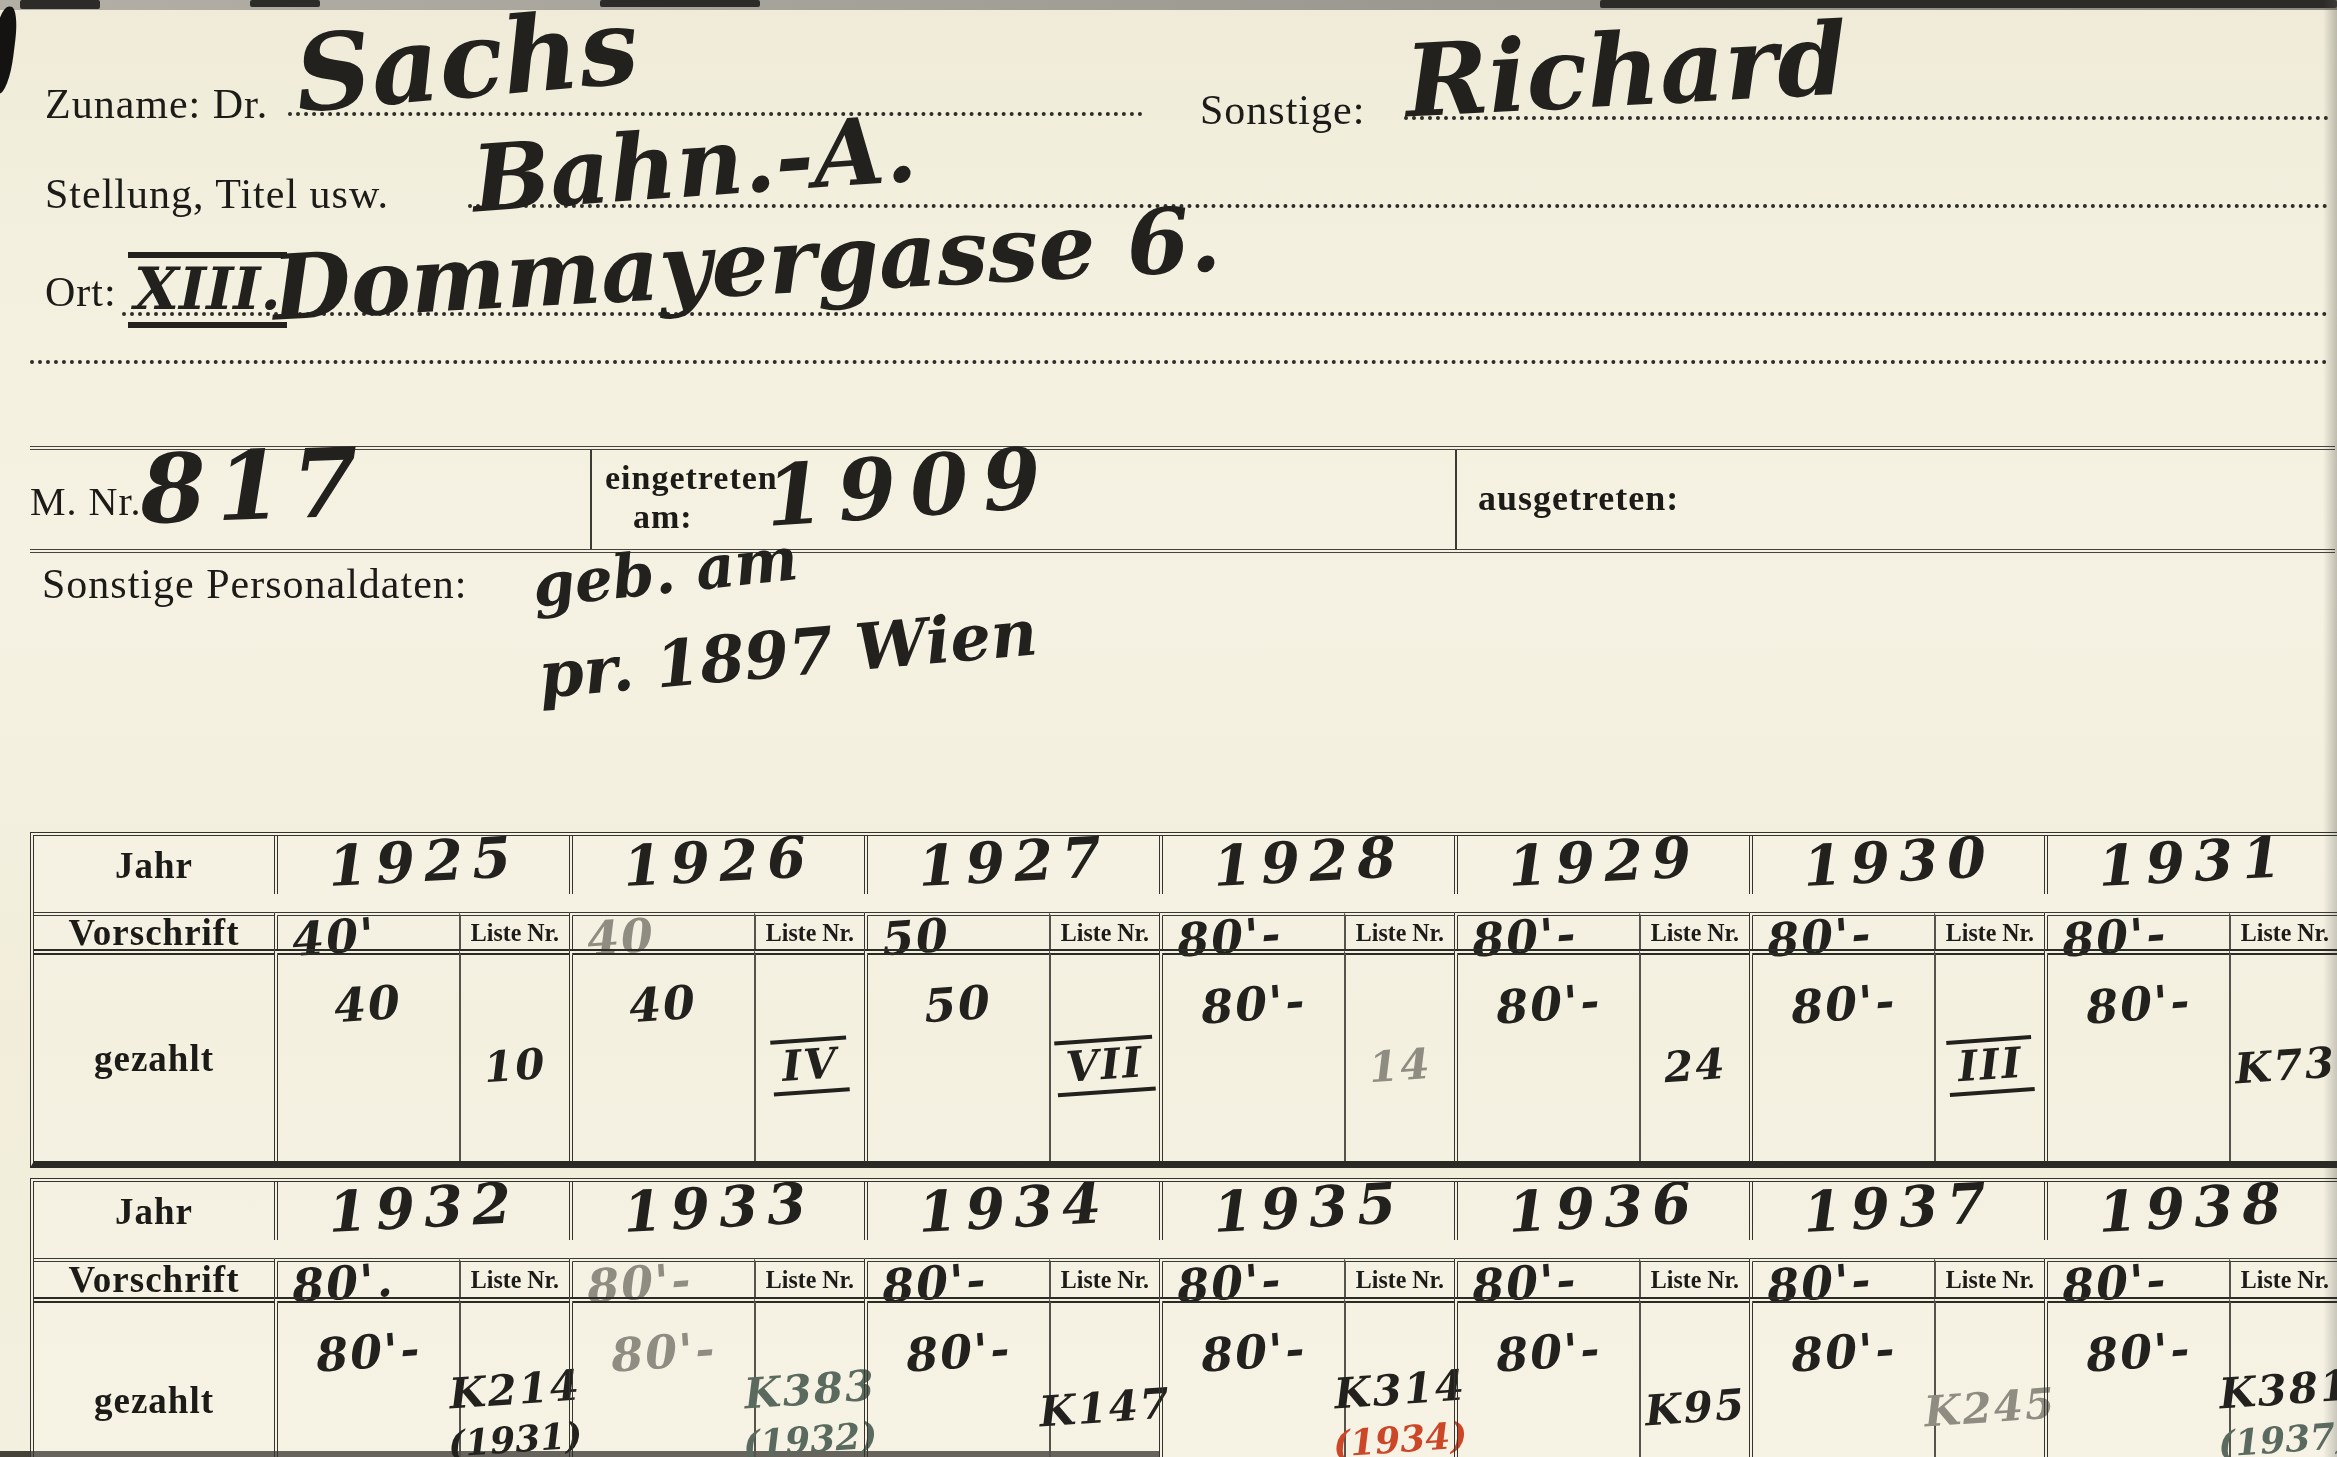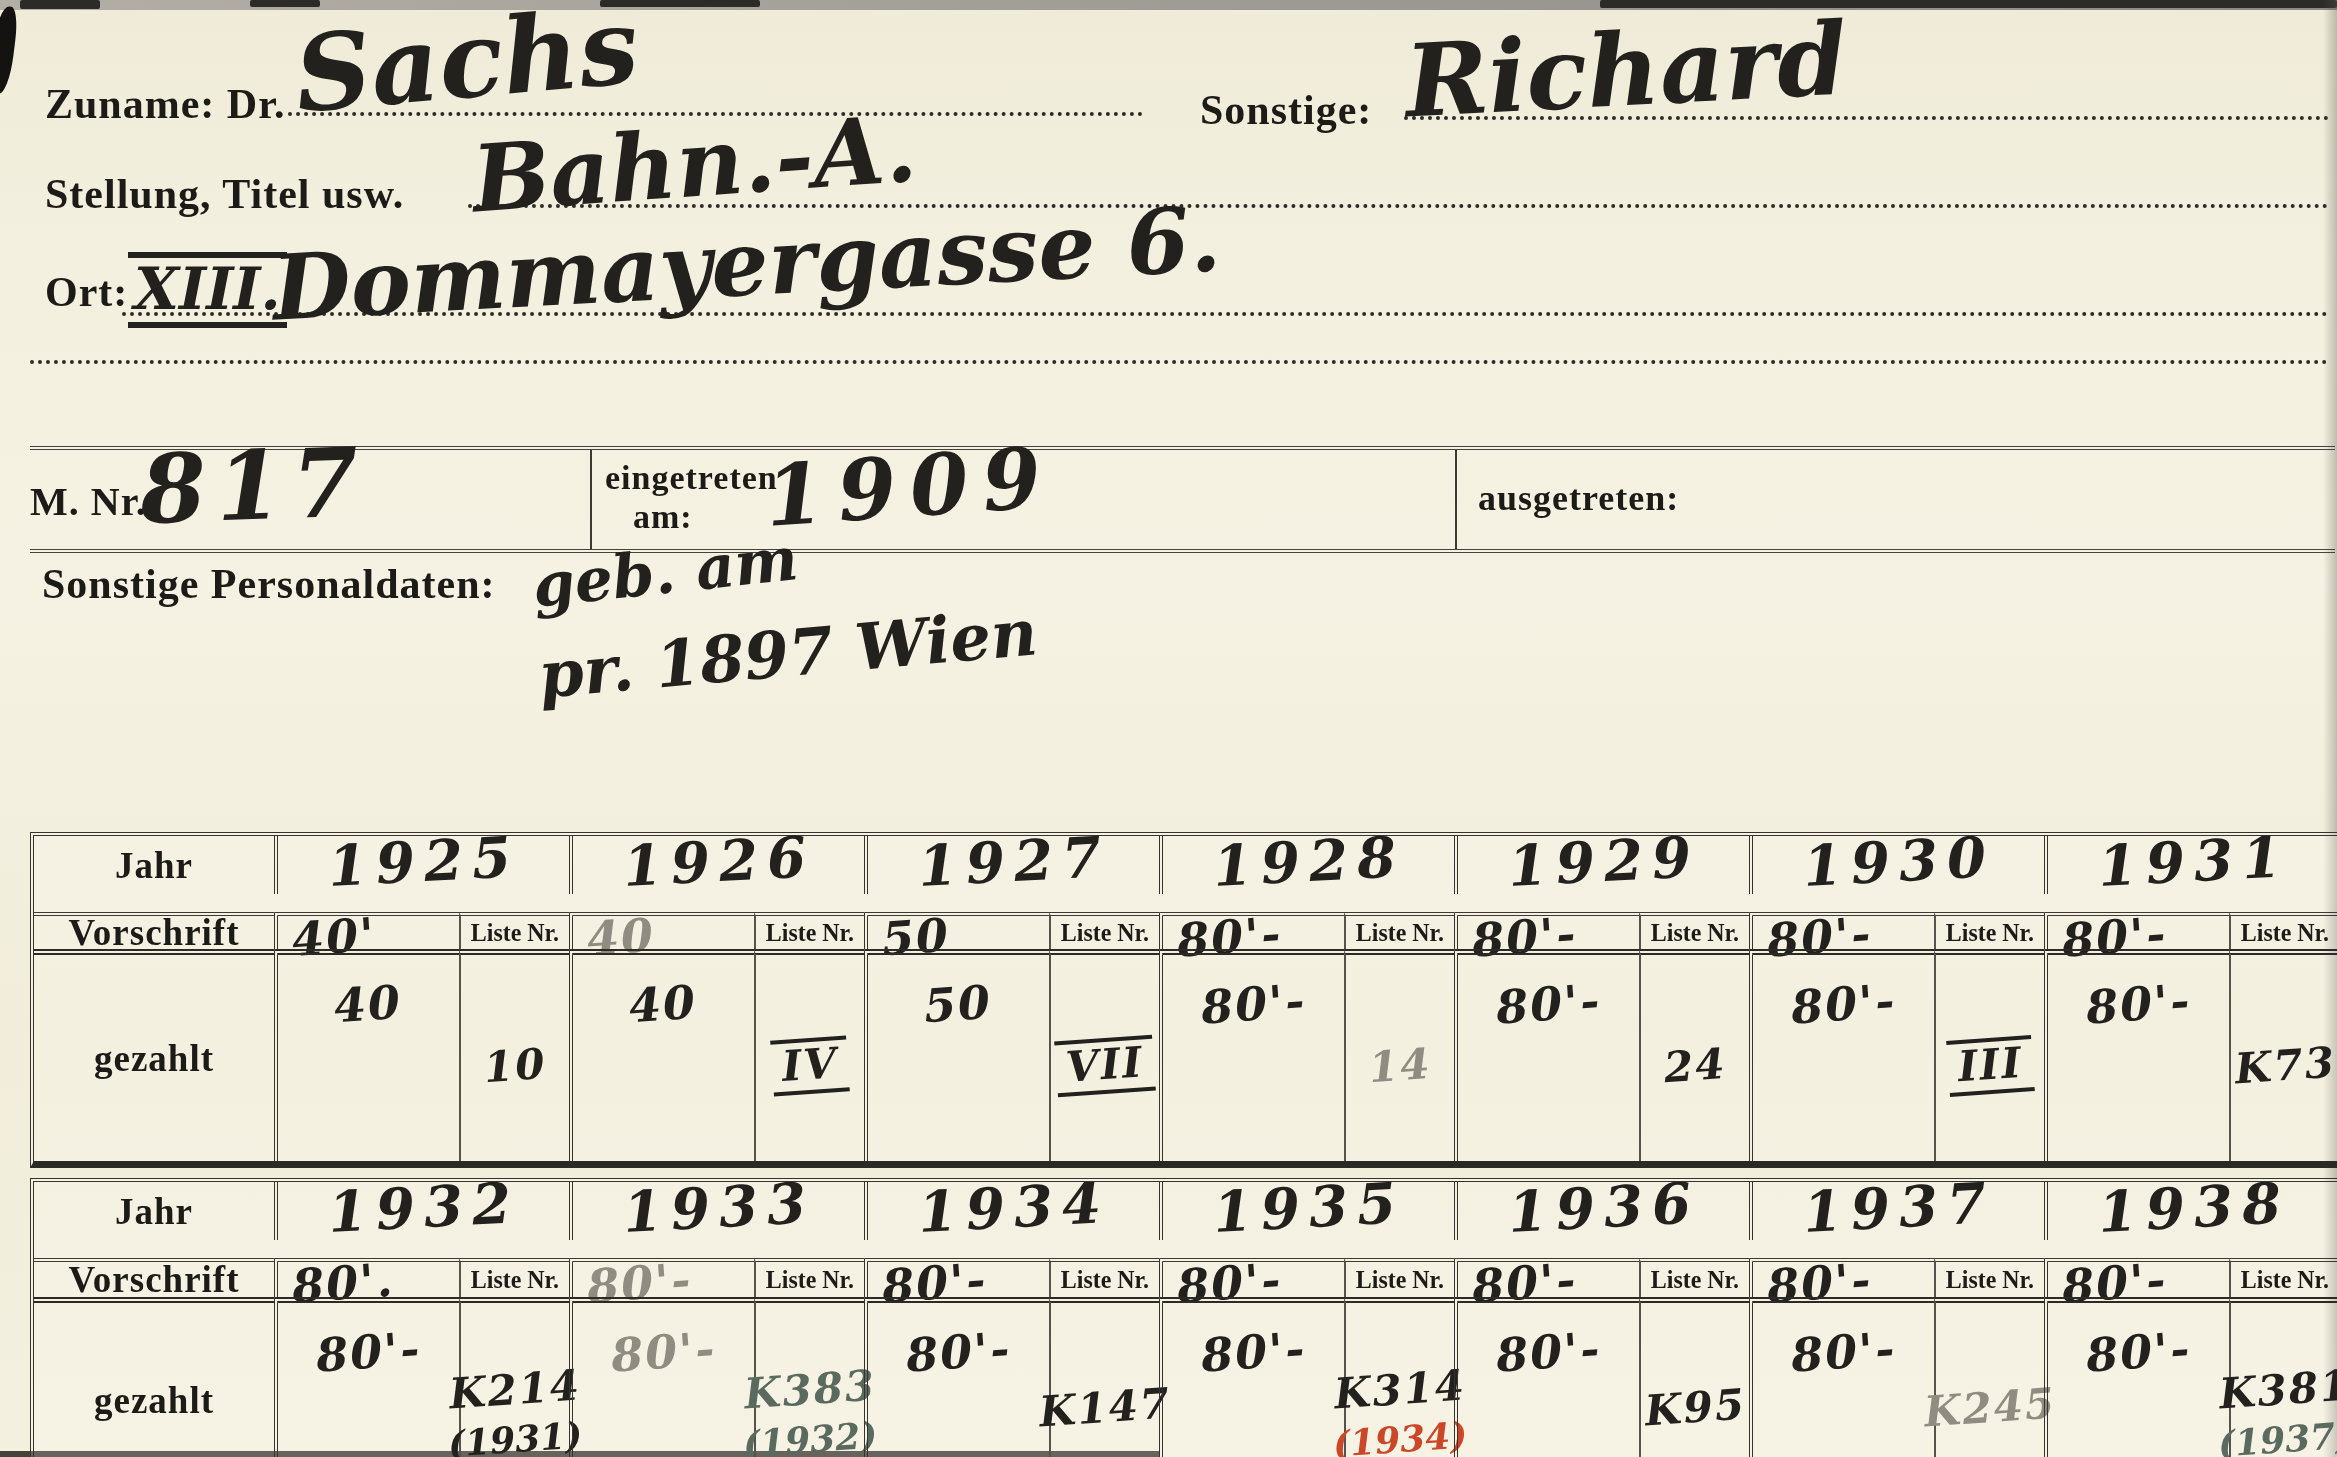--- a/index.html
+++ b/index.html
@@ -10,21 +10,21 @@
   }
   
   .scan-top{position:absolute;left:0;top:0;right:0;height:10px;background:linear-gradient(90deg,#b3afa7,#a3a098 40%,#8c8a83);}
   .scan-seg{position:absolute;top:0;height:9px;background:#2c2b28;border-radius:2px;}
   .corner-blob{position:absolute;left:-8px;top:6px;width:22px;height:88px;background:#141311;border-radius:60% 40% 50% 50%;transform:rotate(7deg);}
   .edge-right{position:absolute;right:0;top:0;width:14px;height:100%;background:linear-gradient(90deg,rgba(0,0,0,0),rgba(90,88,80,.35));}
   .scan-bottom{position:absolute;left:0;bottom:0;width:1160px;height:6px;background:#454339;}
 
   
   .plab{font-family:"Liberation Serif",serif;font-weight:700;color:#1d1b18;letter-spacing:1px;}
-  .lbl{position:absolute;font-size:42px;font-weight:700;color:#1d1b18;letter-spacing:1px;}
+  .lbl{position:absolute;font-size:42px;font-weight:400;color:#1d1b18;letter-spacing:1px;}
 
   
   .hw{font-family:"DejaVu Serif",serif;font-style:italic;font-weight:700;display:inline-block;color:#23211d;line-height:1;}
   .hand{position:absolute;white-space:nowrap;}
   [data-ink="ink"]{color:#23211d;}
   [data-ink="pencil"]{color:#8f8c82;}
   [data-ink="red"]{color:#cc4628;}
   [data-ink="green"]{color:#5a6a5f;}
 
   

